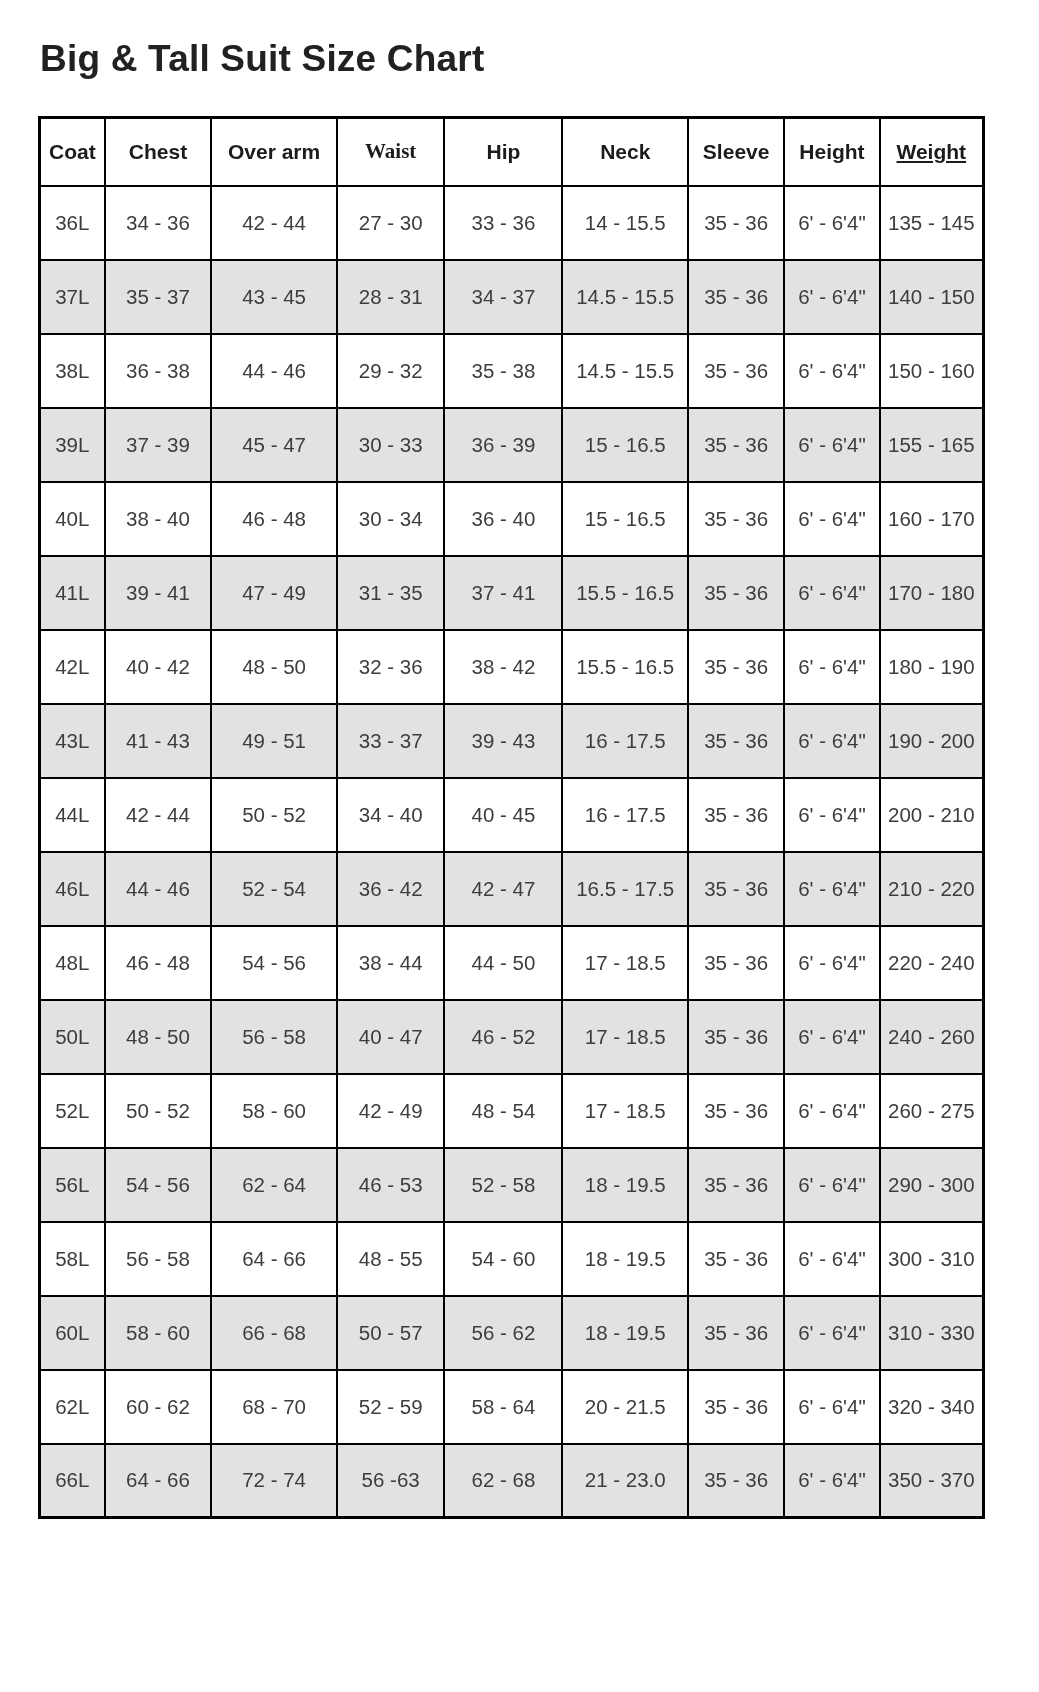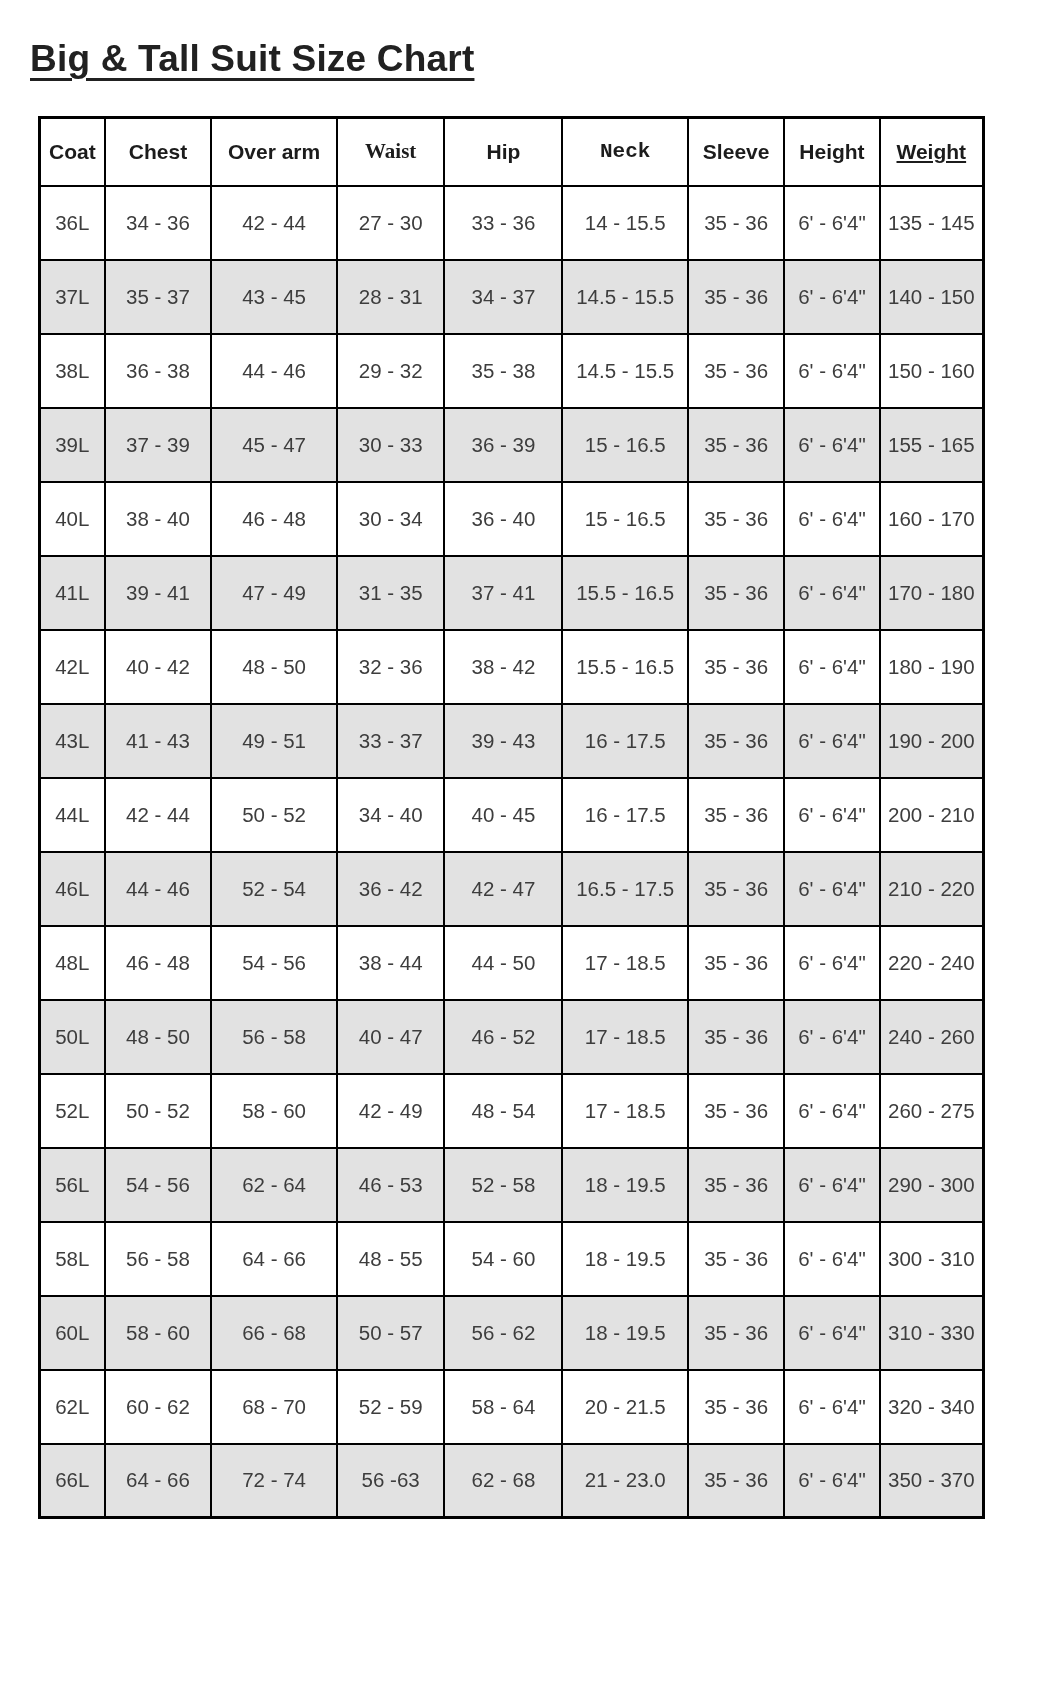--- a/index.html
+++ b/index.html
@@ -9,27 +9,26 @@
     font-family: "Liberation Sans", sans-serif;
   }
   .page {
     width: 1039px;
     height: 1692px;
     background: #ffffff;
     position: relative;
   }
   h1.page-title {
     position: absolute;
-    left: 30px;
+    left: 40px;
     top: 38px;
     font-size: 37px;
     font-weight: 700;
     color: var(--title-color, #212121);
     letter-spacing: 0.2px;
-    text-decoration: underline;
     text-decoration-thickness: 3px;
     text-underline-offset: 7px;
   }
   table.size-chart {
     position: absolute;
     left: 38px;
     top: 116px;
     width: 947px;
     border-collapse: collapse;
     table-layout: fixed;
@@ -68,21 +67,21 @@
   <h1 class="page-title">Big &amp; Tall Suit Size Chart</h1>
 
   <table class="size-chart">
     <thead>
       <tr>
           <th style="width: 6.9%;">Coat</th>
           <th style="width: 11.3%;">Chest</th>
           <th style="width: 13.3%;">Over arm</th>
           <th style="width: 11.4%; font-family: Liberation Serif, serif;">Waist</th>
           <th style="width: 12.5%;">Hip</th>
-          <th style="width: 13.3%; font-family: Liberation Mono, monospace;">Neck</th>
+          <th style="width: 13.3%;">Neck</th>
           <th style="width: 10.2%;">Sleeve</th>
           <th style="width: 10.1%;">Height</th>
           <th style="width: 11%; text-decoration: underline;">Weight</th>
         </tr>
     </thead>
     <tbody>
         <tr>
           <td>36L</td>
           <td>34 - 36</td>
           <td>42 - 44</td>

